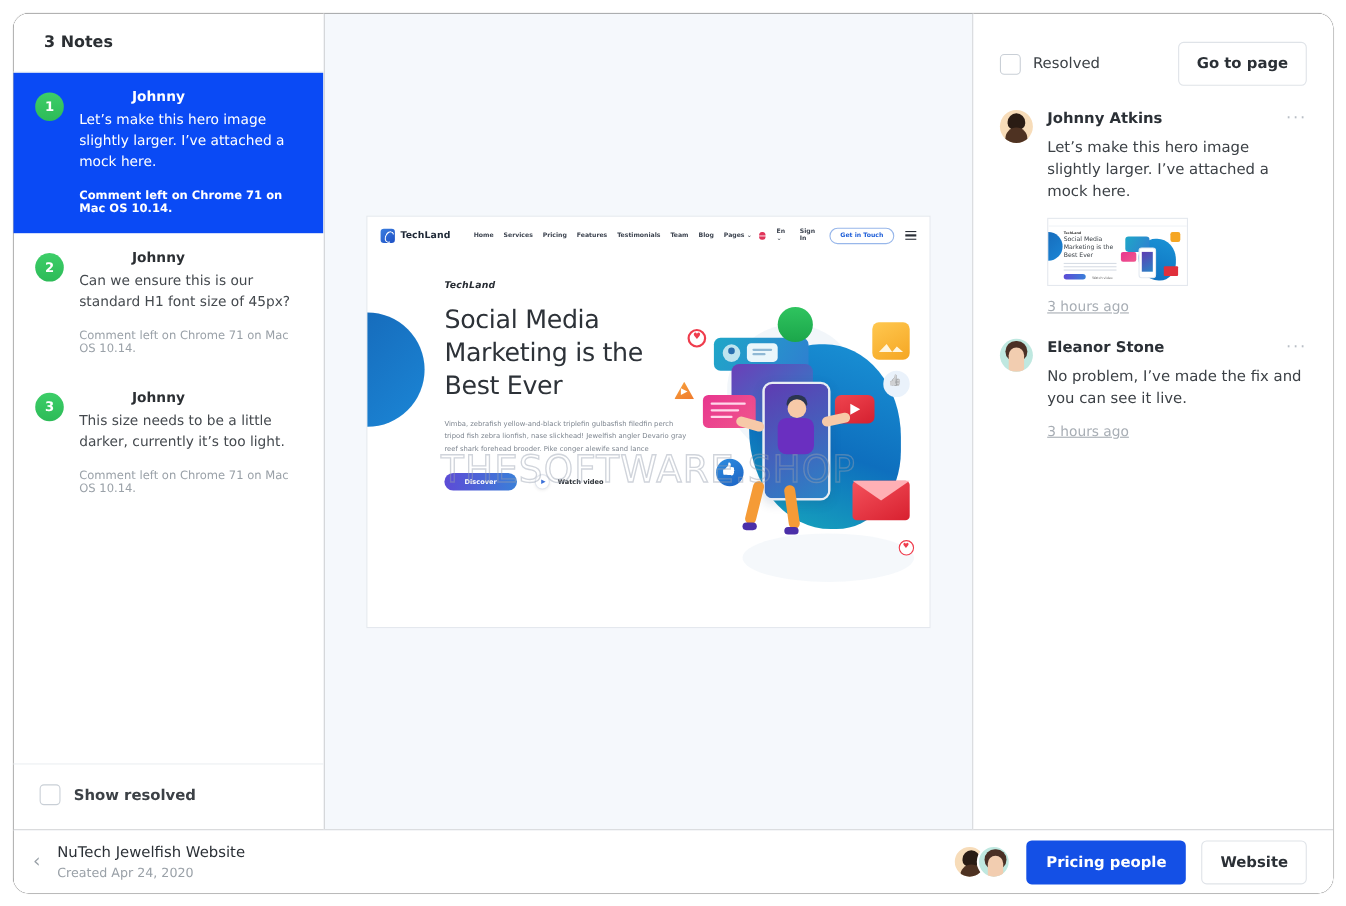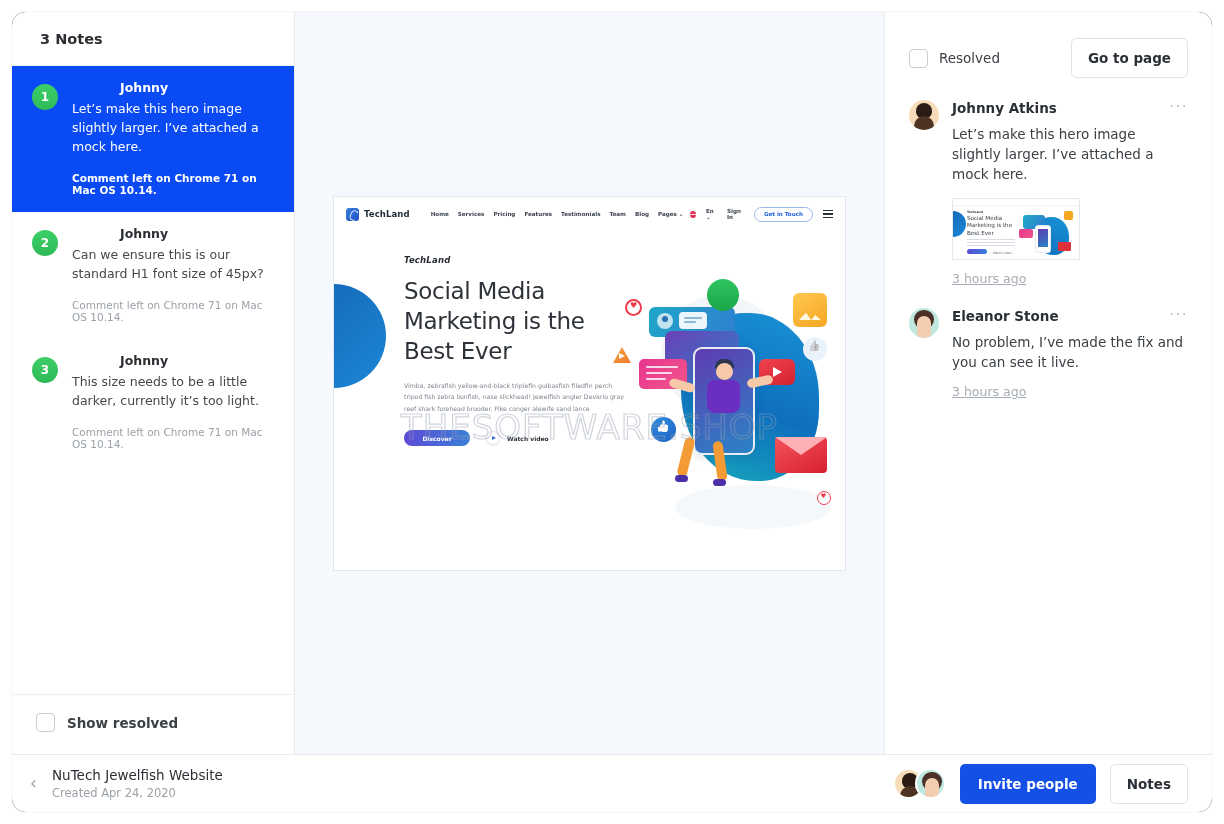--- a/index.html
+++ b/index.html
@@ -653,17 +653,17 @@
     <div class="back-chevron">‹</div>
     <div class="proj">
       <div class="proj-name">NuTech Jewelfish Website</div>
       <div class="proj-sub">Created Apr 24, 2020</div>
     </div>
     <div class="foot-right">
       <div class="av-stack">
         <div class="avatar av-johnny"></div>
         <div class="avatar av-eleanor"></div>
       </div>
-      <button class="btn-primary">Invite people</button>
-      <button class="btn-outline">Notes</button>
+      <button class="btn-primary">Pricing people</button>
+      <button class="btn-outline">Website</button>
     </div>
   </footer>
 </div>
 
 </body></html>

